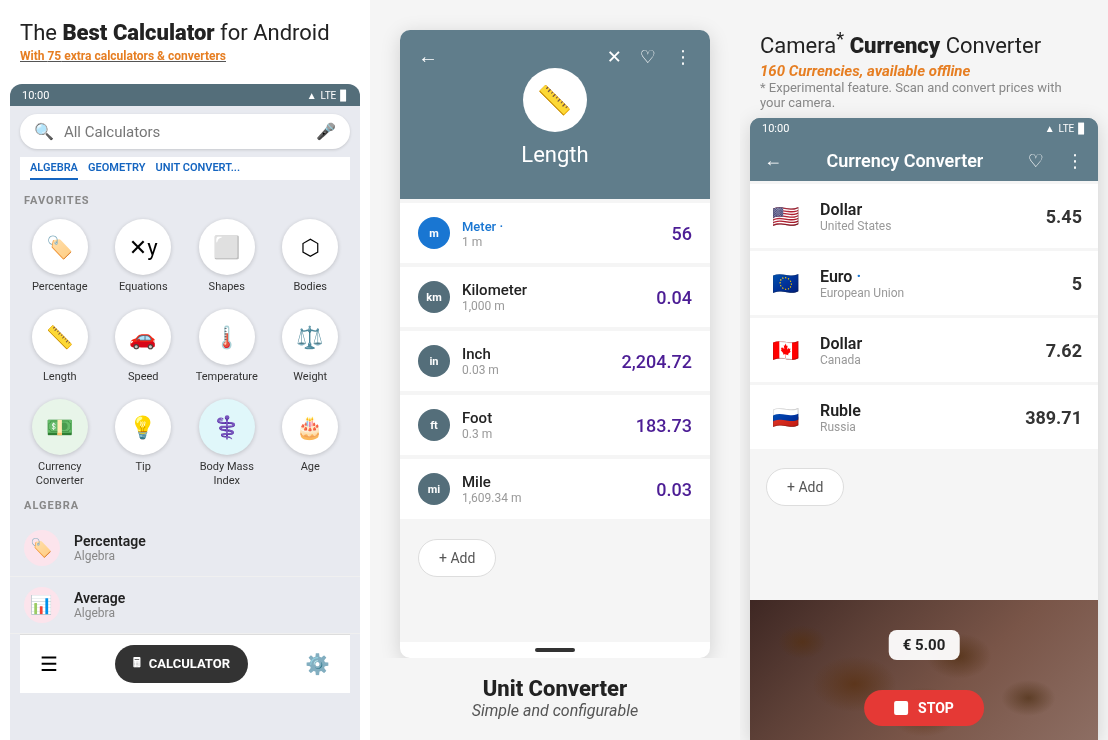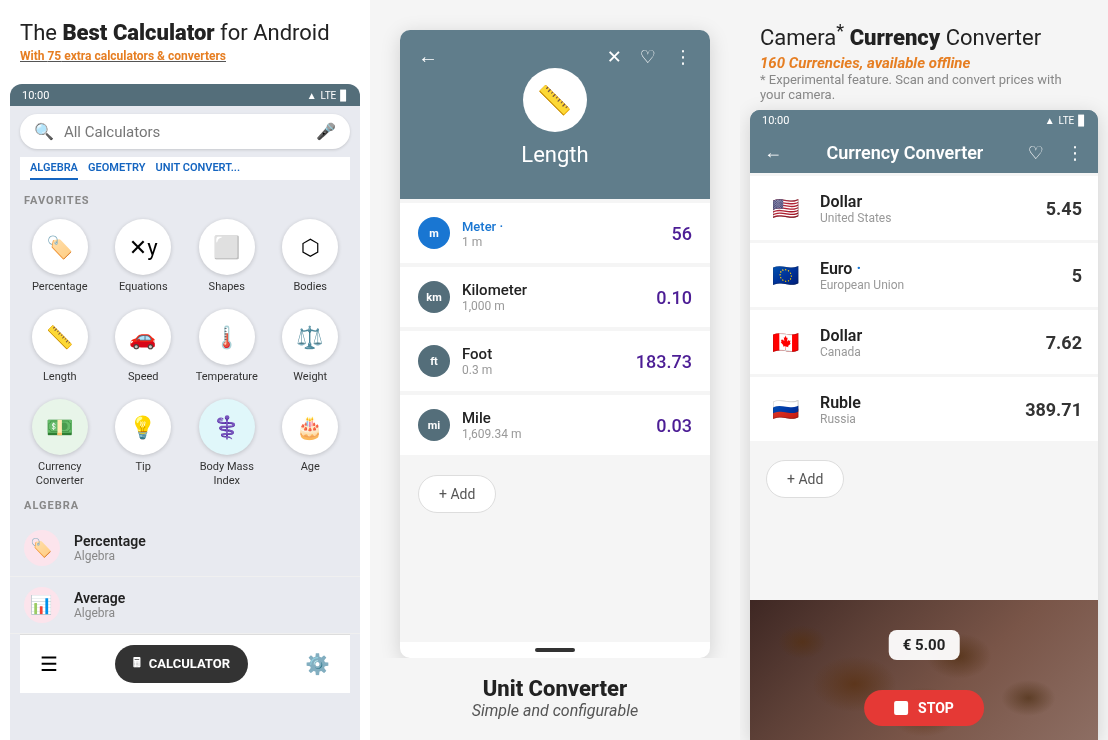--- a/index.html
+++ b/index.html
@@ -265,20 +265,21 @@
     .panel3 {
       width: 368px;
       background: #f5f5f5;
       display: flex;
       flex-direction: column;
       overflow: hidden;
     }
     .panel3-header {
       padding: 20px 20px 8px 20px;
       background: #f5f5f5;
+      margin-top: 8px;
     }
     .panel3-title {
       font-size: 22px;
       color: #222;
       margin-bottom: 4px;
     }
     .panel3-title b { font-weight: 900; }
     .panel3-subtitle { color: #e67e22; font-size: 15px; font-weight: 700; font-style: italic; }
     .panel3-note { font-size: 13px; color: #888; }
 
@@ -563,23 +564,31 @@
         </div>
         <div class="unit-value">56</div>
       </div>
 
       <div class="unit-row">
         <div class="unit-abbr" style="background:#546e7a;">km</div>
         <div class="unit-info">
           <div class="unit-name">Kilometer</div>
           <div class="unit-sub">1,000 m</div>
         </div>
-        <div class="unit-value">0.10</div>
-      </div>
-
+        <div class="unit-value">0.04</div>
+      </div>
+
+      <div class="unit-row">
+        <div class="unit-abbr" style="background:#546e7a;">in</div>
+        <div class="unit-info">
+          <div class="unit-name">Inch</div>
+          <div class="unit-sub">0.03 m</div>
+        </div>
+        <div class="unit-value">2,204.72</div>
+      </div>
 
       <div class="unit-row">
         <div class="unit-abbr" style="background:#546e7a;">ft</div>
         <div class="unit-info">
           <div class="unit-name">Foot</div>
           <div class="unit-sub">0.3 m</div>
         </div>
         <div class="unit-value">183.73</div>
       </div>
 

